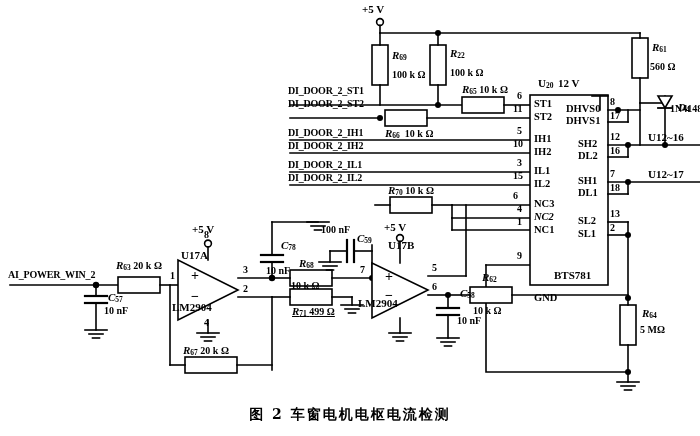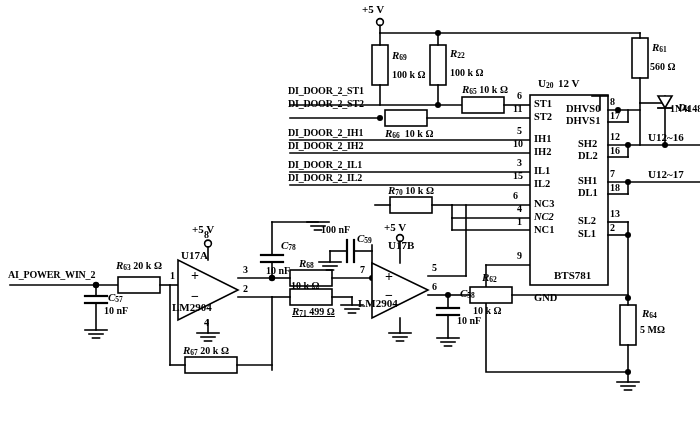--- a/index.html
+++ b/index.html
@@ -353,14 +353,15 @@
   <div class="lbl pin" style="left:432px;top:282px;">6</div>
 
   <div class="lbl pin" style="left:360px;top:265px;">7</div>
 
   <div class="lbl ref" style="left:460px;top:288px;"><span>C</span><span class="sub">58</span></div>
   <div class="lbl val" style="left:457px;top:316px;">10 nF</div>
 
   <div class="lbl ref" style="left:482px;top:272px;"><span>R</span><span class="sub">62</span></div>
   <div class="lbl val" style="left:473px;top:306px;">10 k Ω</div>
 
+  <div class="caption">图 2   车窗电机电枢电流检测</div>
 
 </div>
 
 </body></html>

